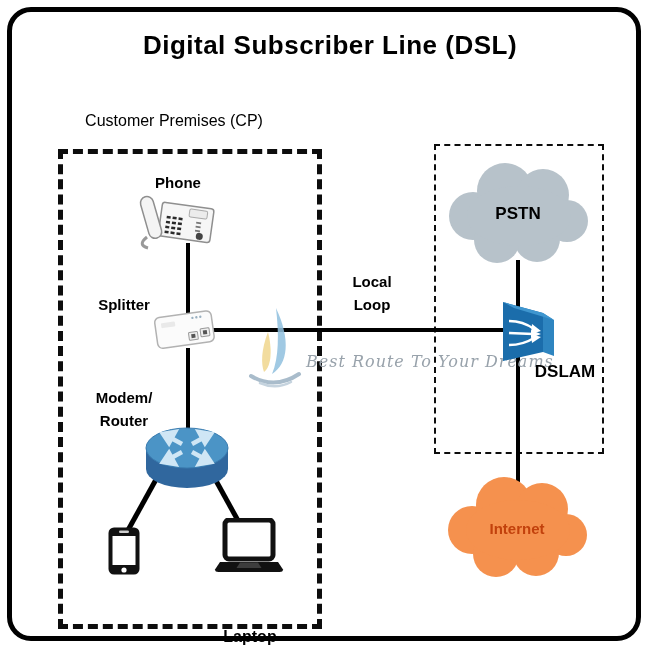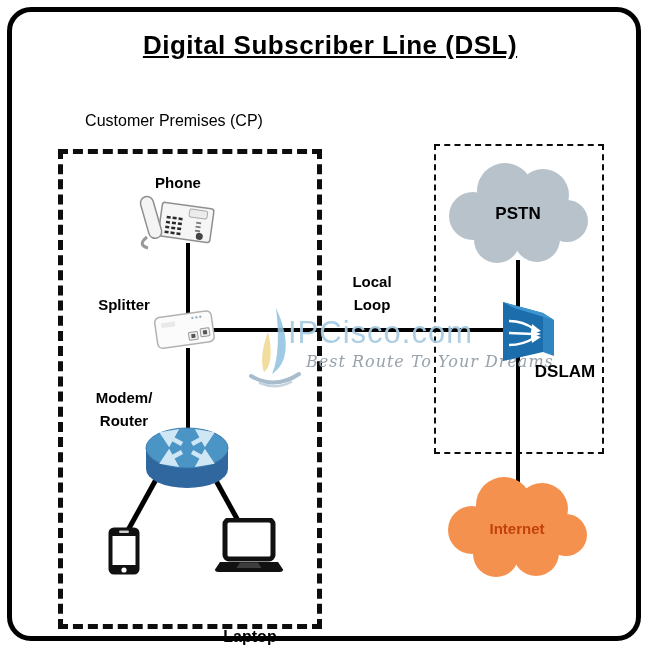--- a/index.html
+++ b/index.html
@@ -30,21 +30,21 @@
   }
   svg{display:block;}
 </style>
 </head>
 <body>
 
 <div id="stage">
 
   <div class="frame"></div>
 
-  <div class="abs ctr title" style="left:330px;top:30px;text-decoration:underline;">Digital Subscriber Line (DSL)</div>
+  <div class="abs ctr title" style="left:330px;top:30px;">Digital Subscriber Line (DSL)</div>
 
   <div class="abs ctr group-label" style="left:174px;top:112px;">Customer Premises (CP)</div>
 
   <div class="abs dash-box-thick" style="left:58px;top:149px;width:254px;height:470px;"></div>
   <div class="abs dash-box-thin" style="left:434px;top:144px;width:166px;height:306px;"></div>
 
   <svg class="abs" style="left:0;top:0;" width="648" height="648" viewBox="0 0 648 648">
     <line x1="188" y1="243" x2="188" y2="318" stroke="#000" stroke-width="4"></line>
     <line x1="188" y1="348" x2="188" y2="438" stroke="#000" stroke-width="4"></line>
     <line x1="212" y1="330" x2="508" y2="330" stroke="#000" stroke-width="4"></line>
@@ -53,21 +53,20 @@
     <line x1="164" y1="465" x2="127" y2="532" stroke="#000" stroke-width="5"></line>
     <line x1="209" y1="468" x2="241" y2="526" stroke="#000" stroke-width="5"></line>
   </svg>
 
   <svg class="abs" style="left:248px;top:306px;" width="55" height="82" viewBox="0 0 55 82">
     <path d="M28,2 C31,28 31,52 24,68 C40,58 43,34 28,2 Z" fill="#8fc0de" opacity="0.85"></path>
     <path d="M20,26 C13,44 13,58 16,66 C24,60 24,42 20,26 Z" fill="#f2dc9e"></path>
     <path d="M3,70 Q27,84 51,68" stroke="#a9bccb" stroke-width="4" fill="none" stroke-linecap="round"></path>
     <path d="M12,77 Q28,84 43,76" stroke="#c5d3de" stroke-width="2.5" fill="none" stroke-linecap="round"></path>
   </svg>
-  <div class="abs wm-brand" style="left:288px;top:315px;">IPCisco.com</div>
   <div class="abs wm-tagline" style="left:306px;top:352px;">Best Route To Your Dreams</div>
 
   <div class="abs ctr node-label" style="left:178px;top:171px;">Phone</div>
   <svg class="abs" style="left:133px;top:191px;" width="88" height="62" viewBox="0 0 88 62">
     <path d="M14,46 Q4,54 15,57" stroke="#999" stroke-width="3" fill="none"></path>
     <g transform="rotate(8 50 32)">
       <rect x="27" y="14" width="52" height="34" rx="3" fill="#f6f6f6" stroke="#8f8f8f" stroke-width="1.5"></rect>
       <rect x="55" y="17" width="18" height="8" rx="1.5" fill="#ececec" stroke="#aaa" stroke-width="1"></rect>
       <g fill="#2a2a2a">
         <rect x="33" y="27" width="4" height="2.5"></rect>

